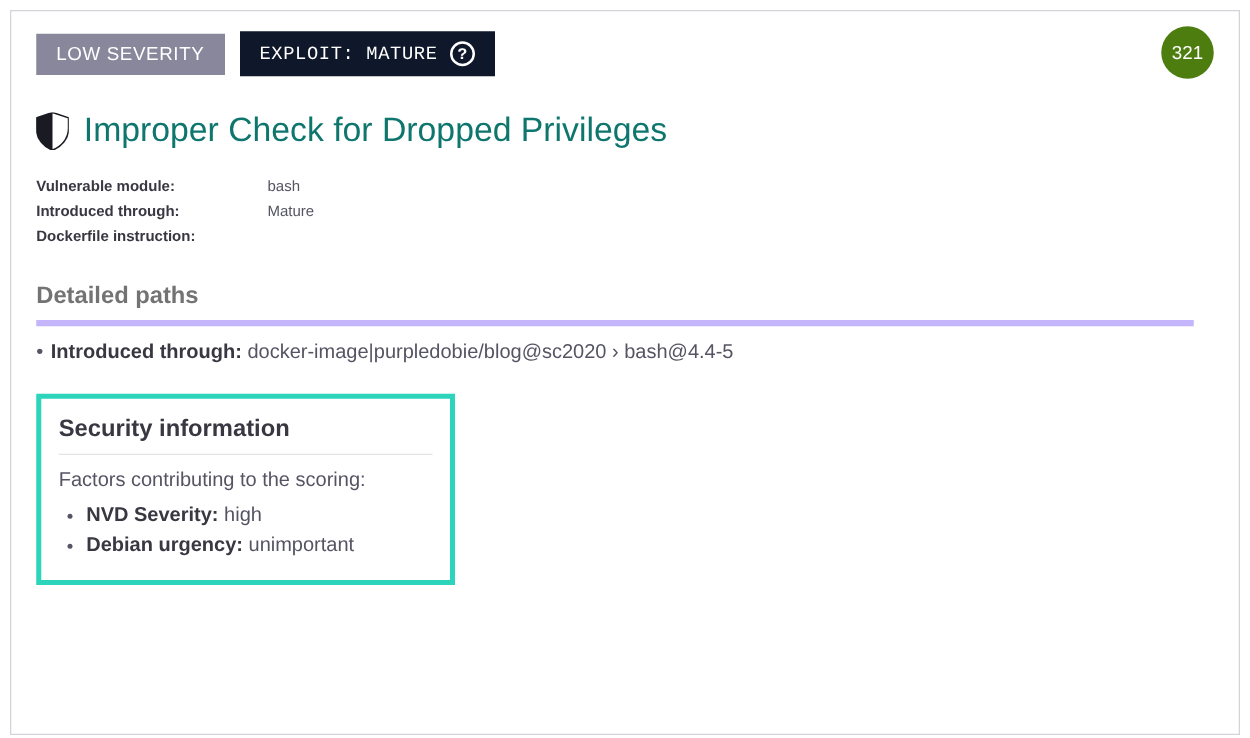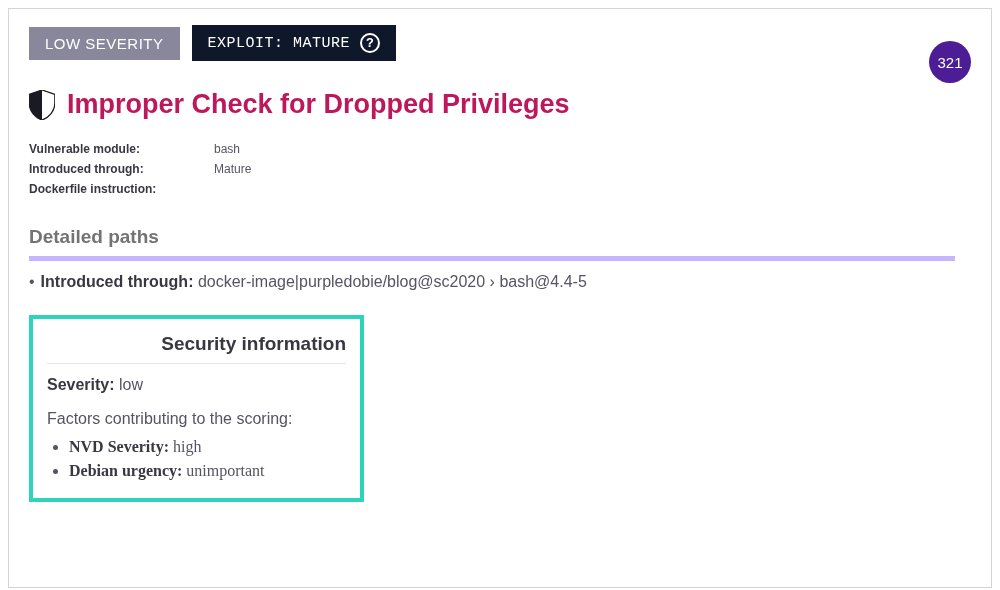--- a/index.html
+++ b/index.html
@@ -53,48 +53,48 @@
       border-radius: 50%;
       display: inline-flex;
       align-items: center;
       justify-content: center;
       font-size: 13px;
       font-weight: 700;
       color: #fff;
     }
     .count-circle {
       position: absolute;
-      top: 32px;
+      top: 12px;
       right: 20px;
       width: 42px;
       height: 42px;
       border-radius: 50%;
-      background: #4c1d95;
+      background: #4d7c0f;
       color: #fff;
       display: flex;
       align-items: center;
       justify-content: center;
       font-size: 15px;
       font-weight: 400;
     }
     .title-row {
       display: flex;
       align-items: center;
       gap: 12px;
       margin-bottom: 22px;
     }
     .shield-icon {
       width: 26px;
       height: 30px;
       display: inline-block;
     }
     .title {
       font-size: 27px;
-      font-weight: 700;
-      color: #be185d;
+      font-weight: 400;
+      color: #0f766e;
     }
     .details-grid {
       display: grid;
       grid-template-columns: 185px auto;
       row-gap: 6px;
       margin-bottom: 30px;
       font-size: 12px;
     }
     .details-label {
       font-weight: 600;
@@ -132,41 +132,39 @@
       padding: 14px 14px 12px 14px;
       width: 335px;
     }
     .security-heading {
       font-size: 19px;
       font-weight: 700;
       color: #393842;
       padding-bottom: 8px;
       border-bottom: 1px solid #e3e3e8;
       margin-bottom: 12px;
-      text-align: right;
     }
     .sev-line {
       font-size: 16px;
       color: #555463;
       margin-bottom: 16px;
     }
     .factors-text {
       font-size: 16px;
       color: #555463;
       margin-bottom: 10px;
     }
     .factors-list {
       list-style: disc;
       padding-left: 22px;
     }
     .factors-list li {
       font-size: 16px;
       color: #555463;
       margin-bottom: 6px;
-      font-family: Liberation Serif, serif;
     }
   </style>
 </head>
 <body>
 
 <div class="card">
   <div class="badges-row">
     <span class="badge badge-low">LOW SEVERITY</span>
     <span class="badge badge-exploit">
       <span>EXPLOIT: MATURE</span>
@@ -199,24 +197,20 @@
   <div class="path-row">
     <span class="bullet">•</span>
     <span>
       <span class="bold">Introduced through:</span>
       <span>docker-image|purpledobie/blog@sc2020 › bash@4.4-5</span>
     </span>
   </div>
 
   <div class="security-box">
     <div class="security-heading">Security information</div>
-    <div class="sev-line">
-      <span class="bold">Severity:</span>
-      <span>low</span>
-    </div>
     <div class="factors-text">Factors contributing to the scoring:</div>
     <ul class="factors-list">
       <li>
         <span class="bold">NVD Severity:</span>
         <span>high</span>
       </li>
       <li>
         <span class="bold">Debian urgency:</span>
         <span>unimportant</span>
       </li>

